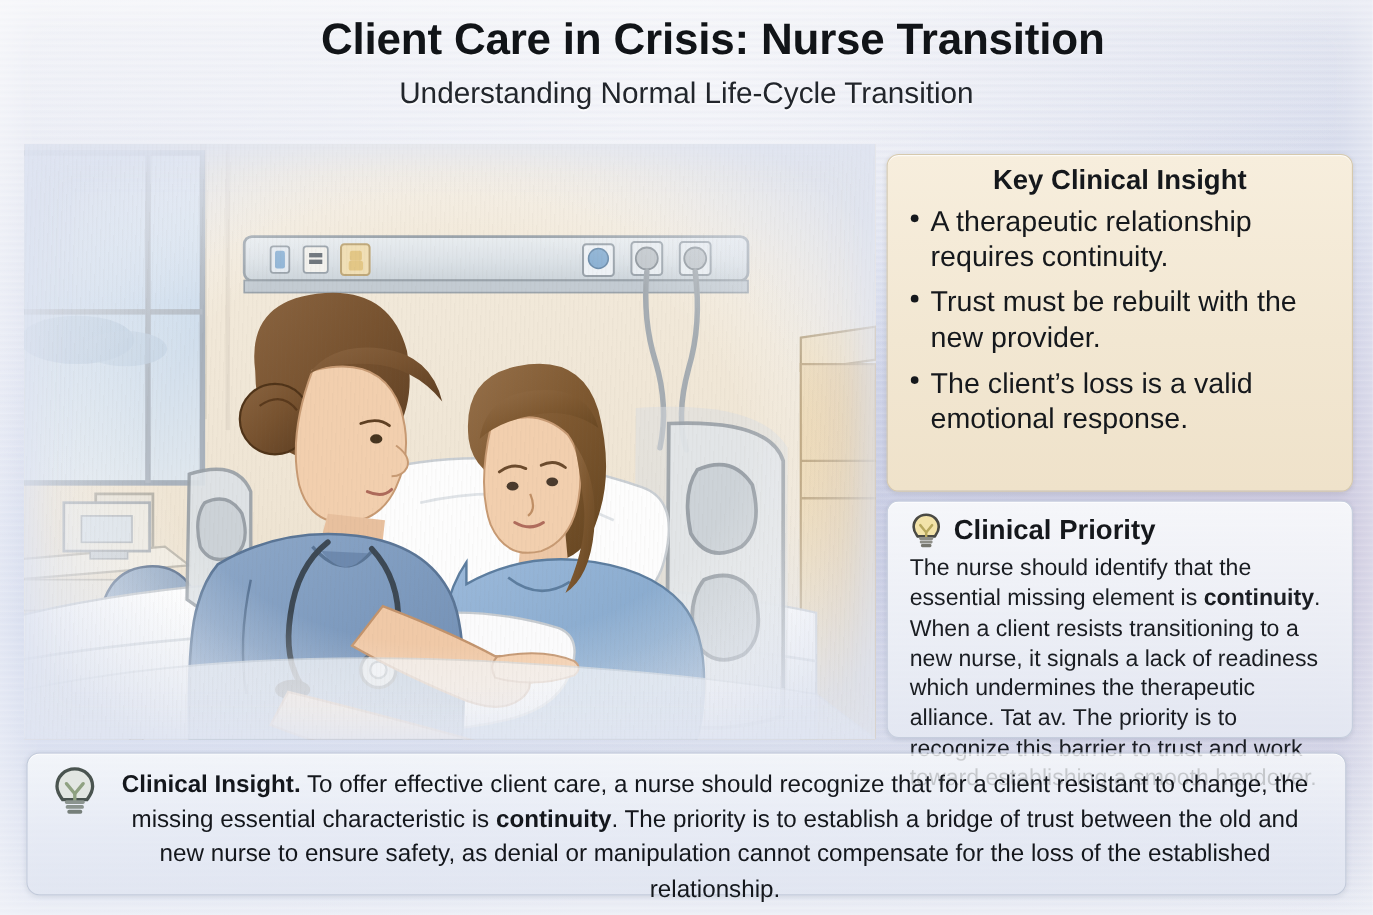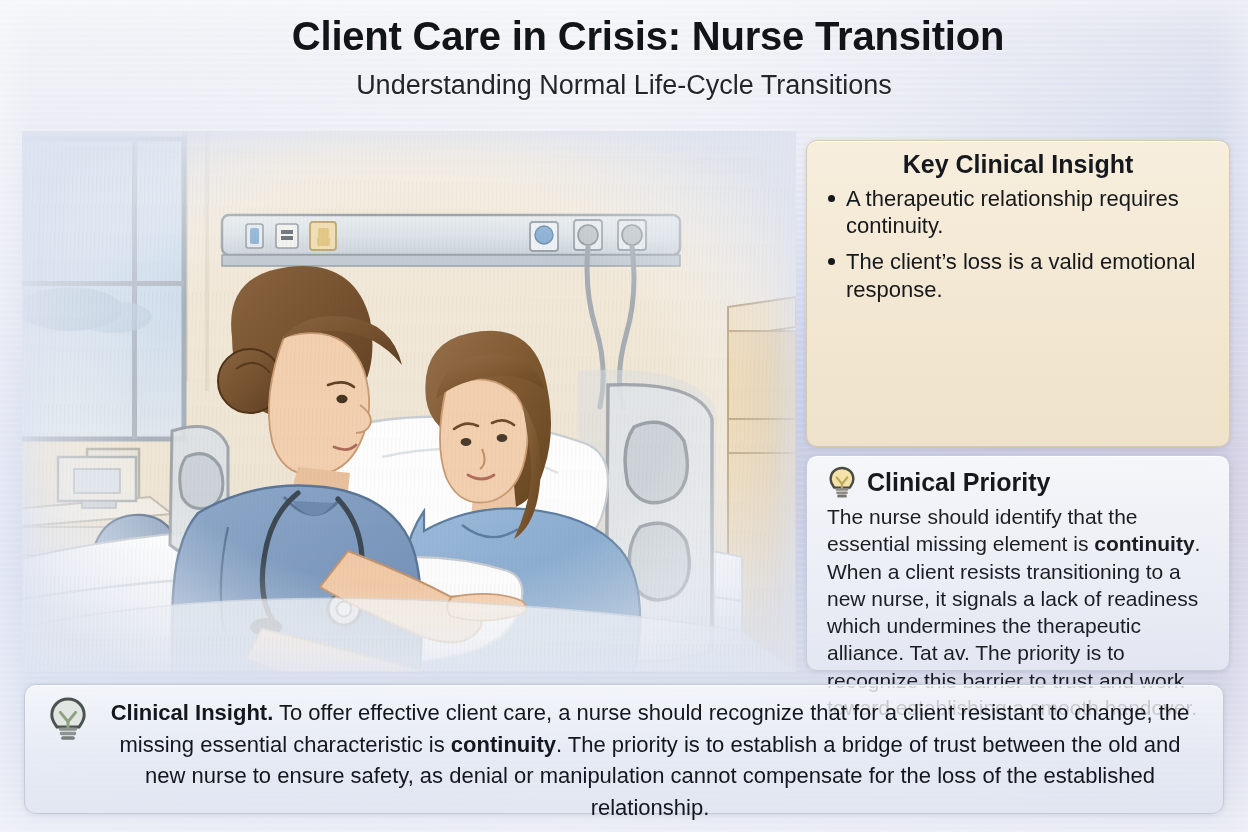--- a/index.html
+++ b/index.html
@@ -110,21 +110,21 @@
     font-size: 25px;
     font-weight: bold;
     color: #15181c;
     line-height: 1.15;
     margin-bottom: 6px;
   }
   ul.bullets { list-style: none; }
   ul.bullets li {
     position: relative;
     padding-left: 25px;
-    font-size: 22px;
+    font-size: 26px;
     line-height: 1.24;
     color: #15181c;
     margin-bottom: 9px;
   }
   ul.bullets li::before {
     content: "";
     position: absolute;
     left: 7px; top: 10px;
     width: 7px; height: 7px;
     border-radius: 50%;
@@ -185,21 +185,21 @@
 
   .bulb { flex: 0 0 auto; display: block; }
 </style>
 </head>
 <body>
 
 <div id="poster">
 
   <div class="header">
     <div class="title">Client Care in Crisis: Nurse Transition</div>
-    <div class="subtitle">Understanding Normal Life-Cycle Transitions</div>
+    <div class="subtitle">Understanding Normal Life-Cycle Transition</div>
   </div>
 
   <div class="illustration">
     <svg class="ill-svg" width="774" height="541" viewBox="0 0 774 541">
       <defs>
         <linearGradient id="wallG" x1="0" y1="0" x2="0" y2="1">
           <stop offset="0" stop-color="#f3ebdd"></stop>
           <stop offset="0.6" stop-color="#efe5d4"></stop>
           <stop offset="1" stop-color="#e9ddc9"></stop>
         </linearGradient>
@@ -421,20 +421,21 @@
       <path d="M-10 498 q190 -40 430 -28 q180 10 300 30 L774 541 L-10 541 Z" fill="#f3f5f7" opacity="0.75" stroke="#d3d8dd" stroke-width="1.6"></path>
 
       <rect x="0" y="0" width="774" height="541" fill="url(#edgeFade)"></rect>
     </svg>
   </div>
 
   <div class="panel panel-key">
     <div class="panel-key-title">Key Clinical Insight</div>
     <ul class="bullets">
       <li>A therapeutic relationship requires continuity.</li>
+      <li>Trust must be rebuilt with the new provider.</li>
       <li>The client’s loss is a valid emotional response.</li>
     </ul>
   </div>
 
   <div class="panel panel-priority">
     <div class="panel-priority-head">
       <svg class="bulb" width="30" height="34" viewBox="0 0 30 34">
         <path d="M15 2 C8.4 2 3.6 6.8 3.6 13 c0 4.2 2.3 6.6 3.6 8.6 h15.6 C24.1 19.6 26.4 17.2 26.4 13 C26.4 6.8 21.6 2 15 2 Z" fill="#f3e3a9" stroke="#4a4a44" stroke-width="2.4"></path>
         <path d="M9.6 11.4 L15 18 L20.4 11.4" fill="none" stroke="#b8a85e" stroke-width="2.2" stroke-linecap="round"></path>
         <path d="M15 18 L15 22.4" fill="none" stroke="#b8a85e" stroke-width="2.2" stroke-linecap="round"></path>

